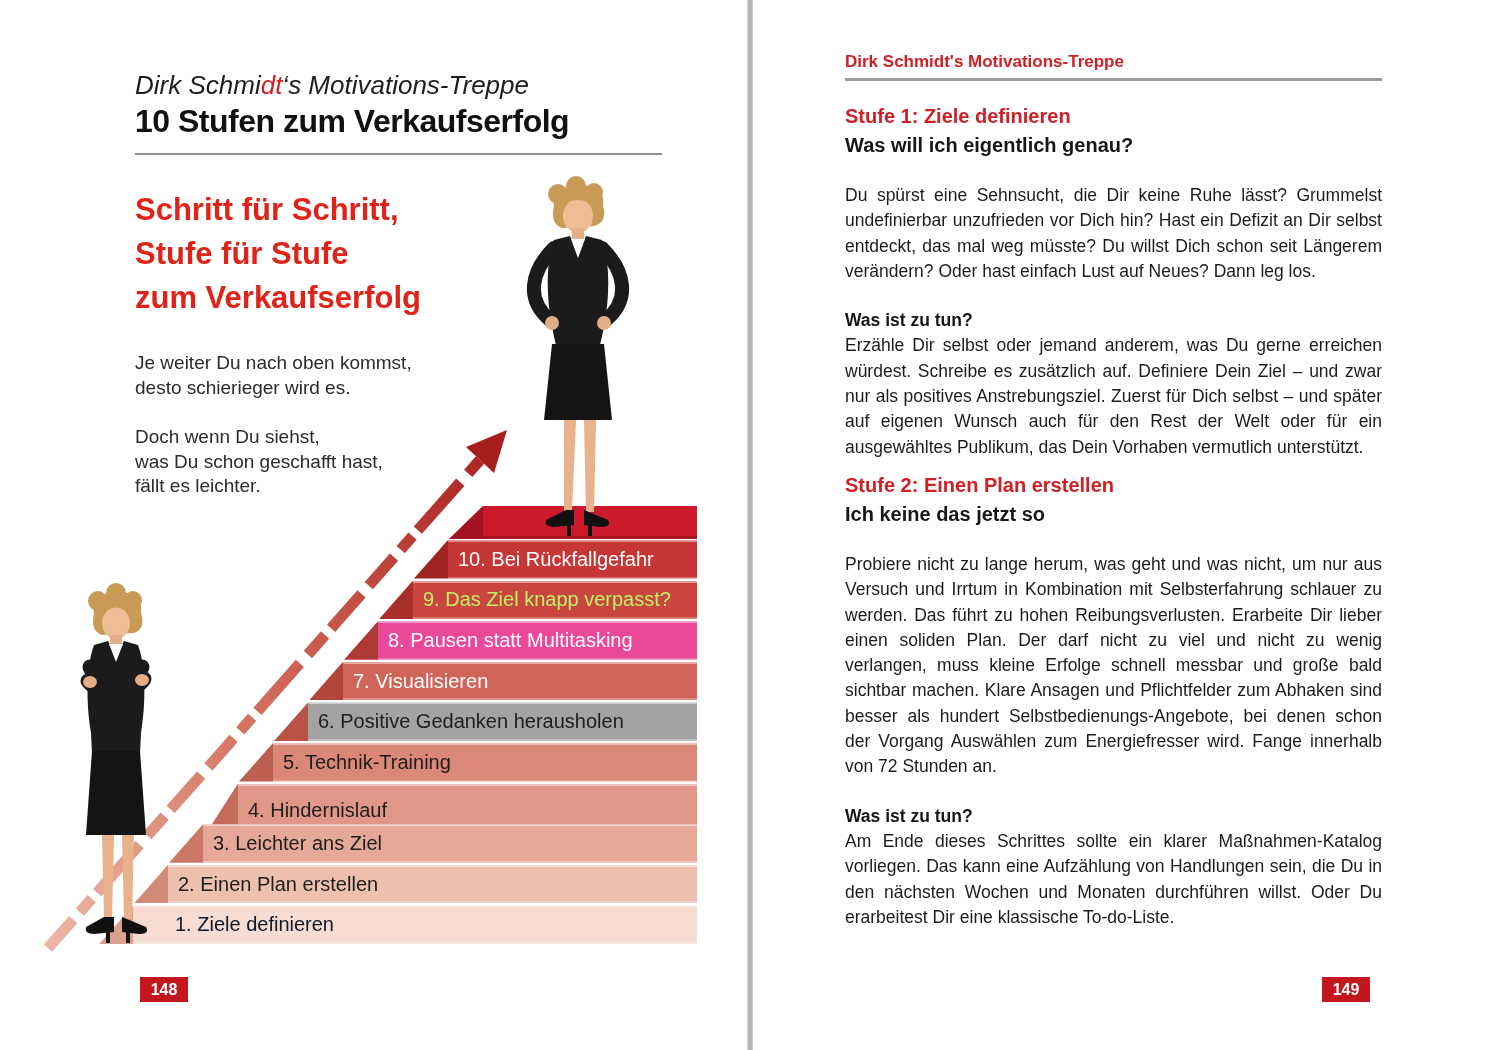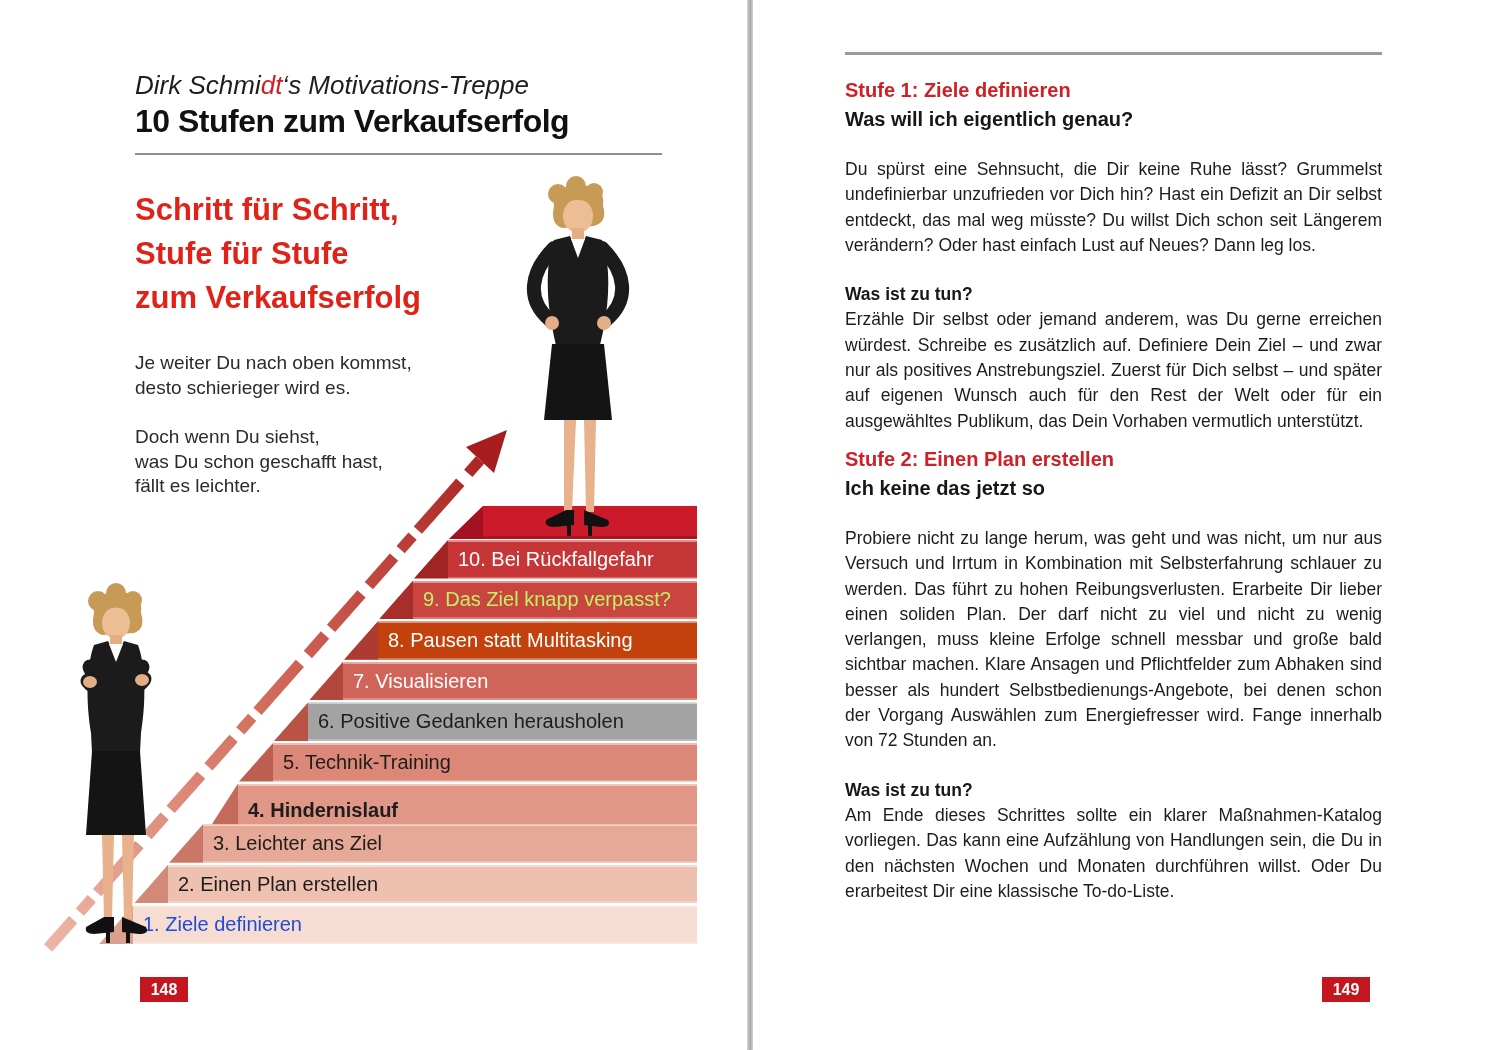--- a/index.html
+++ b/index.html
@@ -102,51 +102,51 @@
       <span class="riser" style="background: rgb(163, 18, 32);"></span>
     </div>
     <div class="step" style="left: 414px; top: 540px; width: 283px; height: 38.6px; background: rgb(198, 54, 55);">
       <span class="riser" style="background: rgb(159, 36, 36);"></span>
       <span class="lbl" style="color: rgb(255, 255, 255);">10. Bei Rückfallgefahr</span>
     </div>
     <div class="step" style="left: 379px; top: 580.6px; width: 318px; height: 38.6px; background: rgb(202, 69, 64);">
       <span class="riser" style="background: rgb(168, 46, 43);"></span>
       <span class="lbl" style="color: #bef264;">9. Das Ziel knapp verpasst?</span>
     </div>
-    <div class="step" style="left: 344px; top: 621.2px; width: 353px; height: 38.6px; background: #c2410c; text-align: right;">
+    <div class="step" style="left: 344px; top: 621.2px; width: 353px; height: 38.6px; background: #ec4899; text-align: right;">
       <span class="riser" style="background: rgb(173, 58, 51);"></span>
       <span class="lbl" style="color: rgb(255, 255, 255);">8. Pausen statt Multitasking</span>
     </div>
     <div class="step" style="left: 309px; top: 661.8px; width: 388px; height: 38.6px; background: rgb(209, 100, 88);">
       <span class="riser" style="background: rgb(178, 69, 60);"></span>
       <span class="lbl" style="color: rgb(255, 255, 255);">7. Visualisieren</span>
     </div>
     <div class="step" style="left: 274px; top: 702.4px; width: 423px; height: 38.6px; background: #a3a3a3;">
       <span class="riser" style="background: rgb(184, 83, 70);"></span>
       <span class="lbl" style="color: rgb(29, 29, 27);">6. Positive Gedanken herausholen</span>
     </div>
     <div class="step" style="left: 239px; top: 743px; width: 458px; height: 38.6px; background: rgb(220, 136, 120);">
       <span class="riser" style="background: rgb(189, 95, 80);"></span>
       <span class="lbl" style="color: rgb(29, 29, 27);">5. Technik-Training</span>
     </div>
-    <div class="step" style="left: 204px; top: 783.6px; width: 493px; height: 53px; background: rgb(225, 151, 135); font-weight: bold;">
+    <div class="step" style="left: 204px; top: 783.6px; width: 493px; height: 53px; background: rgb(225, 151, 135);">
       <span class="riser" style="background: rgb(196, 106, 91);"></span>
       <span class="lbl" style="color: rgb(29, 29, 27);">4. Hindernislauf</span>
     </div>
     <div class="step" style="left: 169px; top: 824.2px; width: 528px; height: 38.6px; background: rgb(230, 169, 151);">
       <span class="riser" style="background: rgb(202, 119, 103);"></span>
       <span class="lbl" style="color: rgb(29, 29, 27);">3. Leichter ans Ziel</span>
     </div>
     <div class="step" style="left: 134px; top: 864.8px; width: 563px; height: 38.6px; background: rgb(238, 192, 176);">
       <span class="riser" style="background: rgb(210, 138, 120);"></span>
       <span class="lbl" style="color: rgb(29, 29, 27);">2. Einen Plan erstellen</span>
     </div>
     <div class="step" style="left: 99px; top: 905.4px; width: 598px; height: 38.6px; background: rgb(246, 220, 209);">
       <span class="riser" style="background: rgb(219, 161, 143);"></span>
-      <span class="lbl" style="color: #1d4ed8;">1. Ziele definieren</span>
+      <span class="lbl" style="color: #0f172a; margin-left: 32px;">1. Ziele definieren</span>
     </div>
   </div>
 
 <svg class="abs" style="left:20px;top:400px;" width="510" height="560" viewBox="0 0 510 560">
   <defs>
     <linearGradient id="arrowGrad" gradientUnits="userSpaceOnUse" x1="28" y1="548" x2="487" y2="30">
       <stop offset="0" stop-color="#ecb6a6"></stop>
       <stop offset="0.45" stop-color="#d4705f"></stop>
       <stop offset="1" stop-color="#a81d1d"></stop>
     </linearGradient>
@@ -201,20 +201,21 @@
   <rect x="62" y="349" width="4" height="11" fill="#111111"></rect>
   <path d="M78,334 L102,344 Q106,351 95,351 L78,349 Z" fill="#111111"></path>
   <rect x="82" y="349" width="4" height="11" fill="#111111"></rect>
 </svg>
 
 <div class="abs pagebox pagebox-left">148</div>
 
 <div class="abs divider"></div>
 
 <div class="abs rp">
+  <div class="rp-header">Dirk Schmidt's Motivations-Treppe</div>
   <div class="rp-rule"></div>
 
   <div>
     <div class="stufe-heading first">Stufe 1: Ziele definieren</div>
     <div class="stufe-sub">Was will ich eigentlich genau?</div>
     <p class="body-p">Du spürst eine Sehnsucht, die Dir keine Ruhe lässt? Grummelst undefinierbar unzufrieden vor Dich hin? Hast ein Defizit an Dir selbst entdeckt, das mal weg müsste? Du willst Dich schon seit Längerem verändern? Oder hast einfach Lust auf Neues? Dann leg los.</p>
     <p class="todo-label">Was ist zu tun?</p>
     <p class="body-p todo-text">Erzähle Dir selbst oder jemand anderem, was Du gerne erreichen würdest. Schreibe es zusätzlich auf. Definiere Dein Ziel – und zwar nur als positives Anstrebungsziel. Zuerst für Dich selbst – und später auf eigenen Wunsch auch für den Rest der Welt oder für ein ausgewähltes Publikum, das Dein Vorhaben vermutlich unterstützt.</p>
   </div>
 

